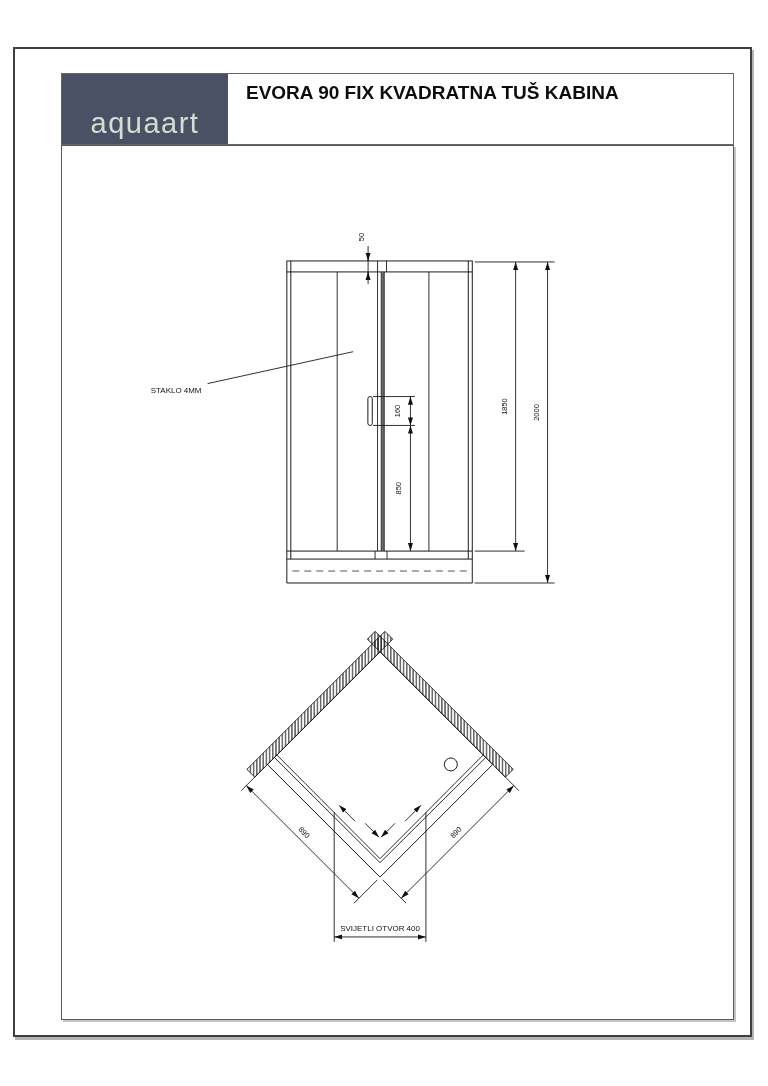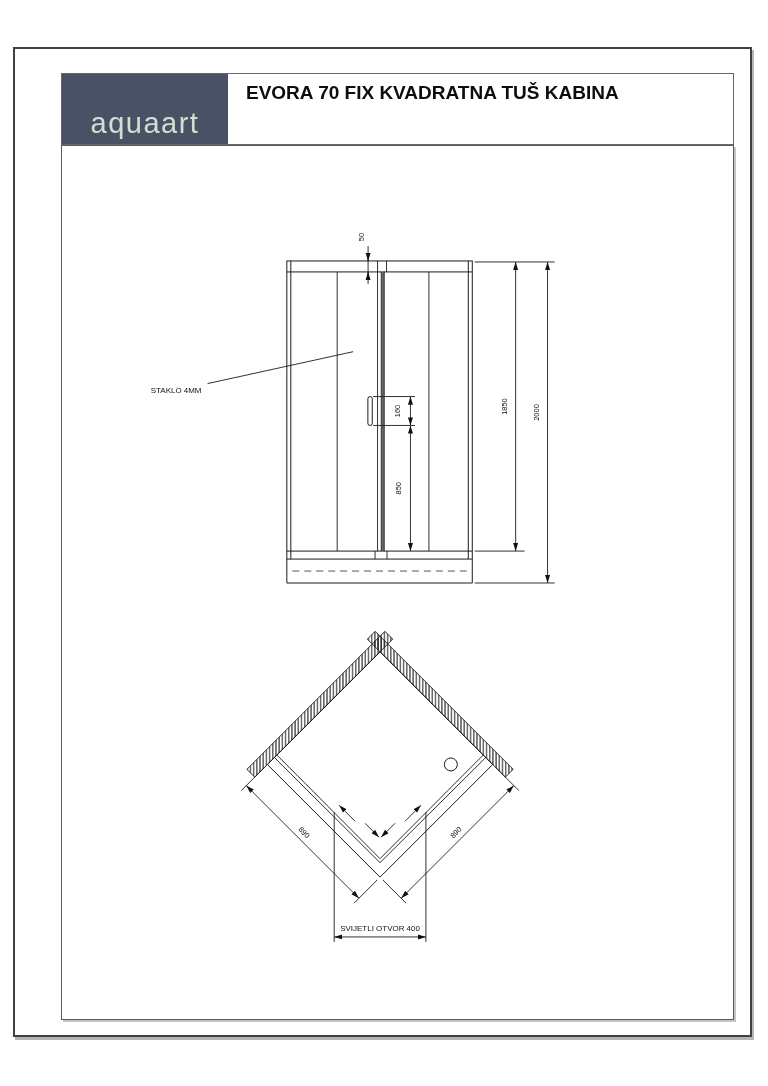--- a/index.html
+++ b/index.html
@@ -52,21 +52,21 @@
 </head>
 <body style="--brand-bg: #4a5164; --brand-text: #cfe0d3; --line: #1a1a1a;">
 
 <div class="page">
 
   <div class="hdr">
     <div class="logo">
       <span>aquaart</span>
     </div>
     <div class="titlebox">
-      <div class="t1">EVORA 70 FIX KVADRATNA TUŠ KABINA</div>
+      <div class="t1">EVORA 90 FIX KVADRATNA TUŠ KABINA</div>
     </div>
   </div>
 
   <div class="canvas">
     <svg class="drawing" viewBox="59 143 673 875">
       <defs>
         <marker id="arr" viewBox="0 0 10 10" refX="10" refY="5" markerWidth="9" markerHeight="9" orient="auto-start-reverse">
           <path d="M0,1.9 L10,5 L0,8.1 Z" fill="#111"></path>
         </marker>
         <pattern id="hatch" width="3.2" height="8" patternUnits="userSpaceOnUse">

